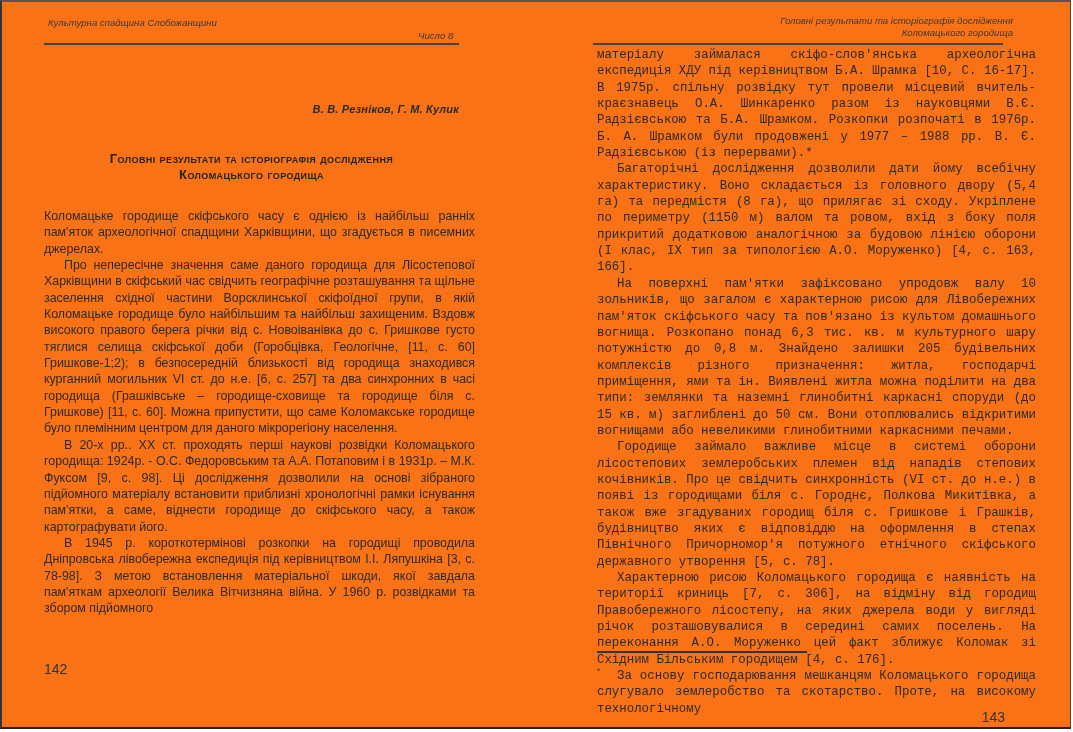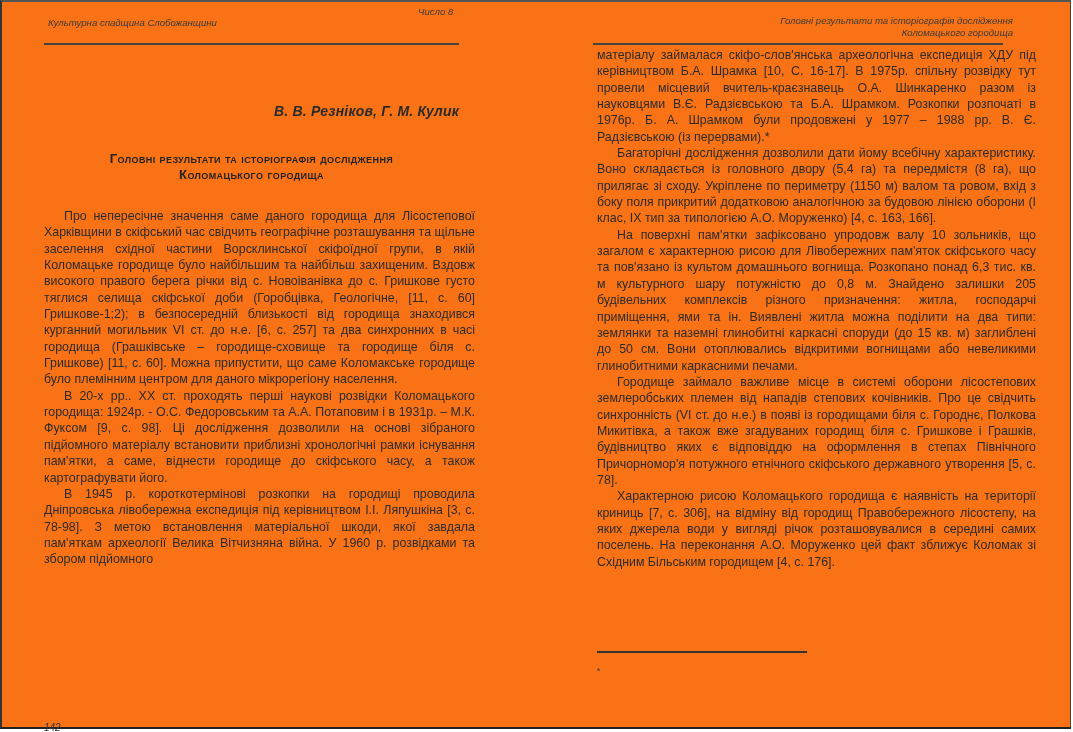--- a/index.html
+++ b/index.html
@@ -7,45 +7,45 @@
          font-family: "Liberation Sans", sans-serif; color: #2a2a2a; }
   .spread { position: absolute; left: 0; top: 0; width: 1071px; height: 729px;
             border-top: 2px solid #555; border-left: 2px solid #333; border-right: 1px solid #444;
             border-bottom: 2px solid #222; box-sizing: border-box; background: #f97316; }
   .page { position: absolute; top: 0; height: 100%; }
   .page.left { left: 0; width: 536px; }
   .page.right { left: 536px; width: 535px; }
 
   .running-head { position: absolute; font-style: italic; font-size: 9.6px; color: #3a3a3a; }
   .left .running-head.title { left: 46px; top: 15px; }
-  .left .running-head.issue { left: 416px; top: 4px; }
+  .left .running-head.issue { left: 416px; top: 28px; }
   .right .running-head.title { right: 60px; top: 13px; text-align: right; line-height: 11.5px; }
   .head-rule { position: absolute; height: 2px; background: #444; }
   .left .head-rule { left: 42px; width: 415px; top: 41px; }
   .right .head-rule { left: 55px; width: 410px; top: 41px; }
 
   .authors { position: absolute; right: 79px; top: 101px; font-weight: bold; font-style: italic;
-             font-size: 14px; color: #2a2a2a; letter-spacing: 0.2px; }
+             font-size: 11px; color: #2a2a2a; letter-spacing: 0.2px; }
   .article-title { position: absolute; left: 42px; width: 415px; top: 149px; text-align: center;
                    font-weight: bold; font-size: 13px; line-height: 15.5px; color: #222;
                    letter-spacing: 0.4px; }
 
   .body-text { position: absolute; font-size: 12.4px; line-height: 16.35px; text-align: justify;
                color: #2b2b2b; }
   .left .body-text { left: 42px; width: 431px; top: 206px; }
-  .right .body-text { left: 59px; width: 439px; top: 45px; }
+  .right .body-text { left: 59px; width: 439px; top: 45px; font-family: Liberation Mono, monospace; }
   .body-text p { margin: 0; text-indent: 20px; }
   .body-text p.noindent { text-indent: 0; }
 
   .footnote-rule { position: absolute; left: 59px; width: 210px; top: 649px; height: 1.5px; background: #333; }
   .footnote { position: absolute; left: 59px; width: 430px; top: 665px; font-style: italic;
               font-size: 8.2px; line-height: 9.5px; color: #333; padding-left: 10px; box-sizing: border-box; }
   .footnote .mark { position: absolute; left: 0; top: 0; font-style: normal; }
 
-  .page-number { position: absolute; top: 720px; font-size: 10px; color: #333; font-style: italic; }
+  .page-number { position: absolute; top: 659px; font-size: 14px; color: #333; }
   .left .page-number { left: 42px; }
   .right .page-number { right: 68px; margin-top: 48px; }
 </style>
 </head>
 <body>
 
 <div class="spread">
 
   <div class="page left">
     <div class="running-head title">Культурна спадщина Слобожанщини</div>
@@ -53,20 +53,21 @@
     <div class="head-rule"></div>
 
     <div class="authors">В. В. Резніков, Г. М. Кулик</div>
 
     <div class="article-title">
       <div style="font-variant: small-caps;">Головні результати та історіографія дослідження</div>
       <div style="font-variant: small-caps;">Коломацького городища</div>
     </div>
 
     <div class="body-text">
+      <p class="noindent">Коломацьке городище скіфського часу є однією із найбільш ранніх пам'яток археологічної спадщини Харківщини, що згадується в писемних джерелах.</p>
       <p>Про непересічне значення саме даного городища для Лісостепової Харківщини в скіфський час свідчить географічне розташування та щільне заселення східної частини Ворсклинської скіфоїдної групи, в якій Коломацьке городище було найбільшим та найбільш захищеним. Вздовж високого правого берега річки від с. Новоіванівка до с. Гришкове густо тяглися селища скіфської доби (Горобцівка, Геологічне, [11, с. 60] Гришкове-1;2); в безпосередній близькості від городища знаходився курганний могильник VI ст. до н.е. [6, с. 257] та два синхронних в часі городища (Грашківське – городище-сховище та городище біля с. Гришкове) [11, с. 60]. Можна припустити, що саме Коломакське городище було племінним центром для даного мікрорегіону населення.</p>
       <p>В 20-х рр.. XX ст. проходять перші наукові розвідки Коломацького городища: 1924р. - О.С. Федоровським та А.А. Потаповим і в 1931р. – М.К. Фуксом [9, с. 98]. Ці дослідження дозволили на основі зібраного підйомного матеріалу встановити приблизні хронологічні рамки існування пам'ятки, а саме, віднести городище до скіфського часу, а також картографувати його.</p>
       <p>В 1945 р. короткотермінові розкопки на городищі проводила Дніпровська лівобережна експедиція під керівництвом І.І. Ляпушкіна [3, с. 78-98]. З метою встановлення матеріальної шкоди, якої завдала пам'яткам археології Велика Вітчизняна війна. У 1960 р. розвідками та збором підйомного</p>
     </div>
 
     <div class="page-number">142</div>
   </div>
 
   <div class="page right">
     <div class="running-head title">
@@ -74,20 +75,21 @@
       <div>Коломацького городища</div>
     </div>
     <div class="head-rule"></div>
 
     <div class="body-text">
       <p class="noindent">матеріалу займалася скіфо-слов'янська археологічна експедиція ХДУ під керівництвом Б.А. Шрамка [10, С. 16-17]. В 1975р. спільну розвідку тут провели місцевий вчитель-краєзнавець О.А. Шинкаренко разом із науковцями В.Є. Радзієвською та Б.А. Шрамком. Розкопки розпочаті в 1976р. Б. А. Шрамком були продовжені у 1977 – 1988 рр. В. Є. Радзієвською (із перервами).*</p>
       <p>Багаторічні дослідження дозволили дати йому всебічну характеристику. Воно складається із головного двору (5,4 га) та передмістя (8 га), що прилягає зі сходу. Укріплене по периметру (1150 м) валом та ровом, вхід з боку поля прикритий додатковою аналогічною за будовою лінією оборони (I клас, IX тип за типологією А.О. Моруженко) [4, с. 163, 166].</p>
       <p>На поверхні пам'ятки зафіксовано упродовж валу 10 зольників, що загалом є характерною рисою для Лівобережних пам'яток скіфського часу та пов'язано із культом домашнього вогнища. Розкопано понад 6,3 тис. кв. м культурного шару потужністю до 0,8 м. Знайдено залишки 205 будівельних комплексів різного призначення: житла, господарчі приміщення, ями та ін. Виявлені житла можна поділити на два типи: землянки та наземні глинобитні каркасні споруди (до 15 кв. м) заглиблені до 50 см. Вони отоплювались відкритими вогнищами або невеликими глинобитними каркасними печами.</p>
       <p>Городище займало важливе місце в системі оборони лісостепових землеробських племен від нападів степових кочівників. Про це свідчить синхронність (VI ст. до н.е.) в появі із городищами біля с. Городнє, Полкова Микитівка, а також вже згадуваних городищ біля с. Гришкове і Грашків, будівництво яких є відповіддю на оформлення в степах Північного Причорномор'я потужного етнічного скіфського державного утворення [5, с. 78].</p>
       <p>Характерною рисою Коломацького городища є наявність на території криниць [7, с. 306], на відміну від городищ Правобережного лісостепу, на яких джерела води у вигляді річок розташовувалися в середині самих поселень. На переконання А.О. Моруженко цей факт зближує Коломак зі Східним Більським городищем [4, с. 176].</p>
+      <p>За основу господарювання мешканцям Коломацького городища слугувало землеробство та скотарство. Проте, на високому технологічному</p>
     </div>
 
     <div class="footnote-rule"></div>
     <div class="footnote">
       <span class="mark">*</span>
     </div>
 
     <div class="page-number">143</div>
   </div>
 

